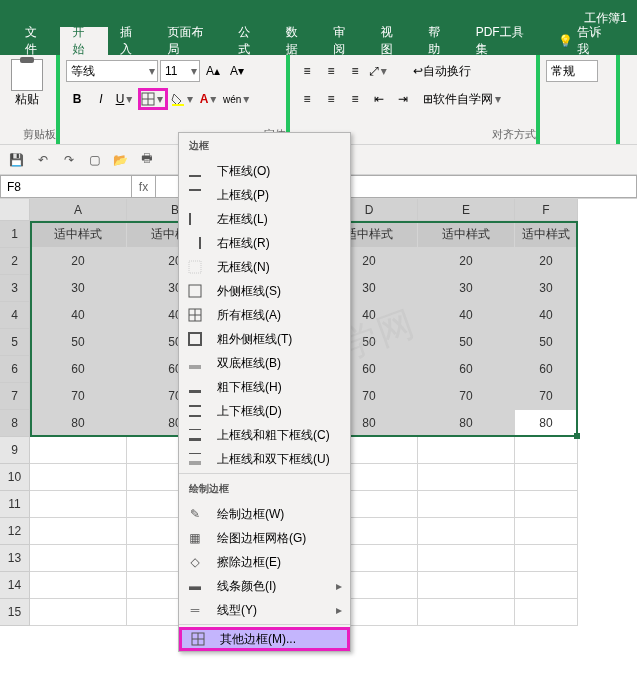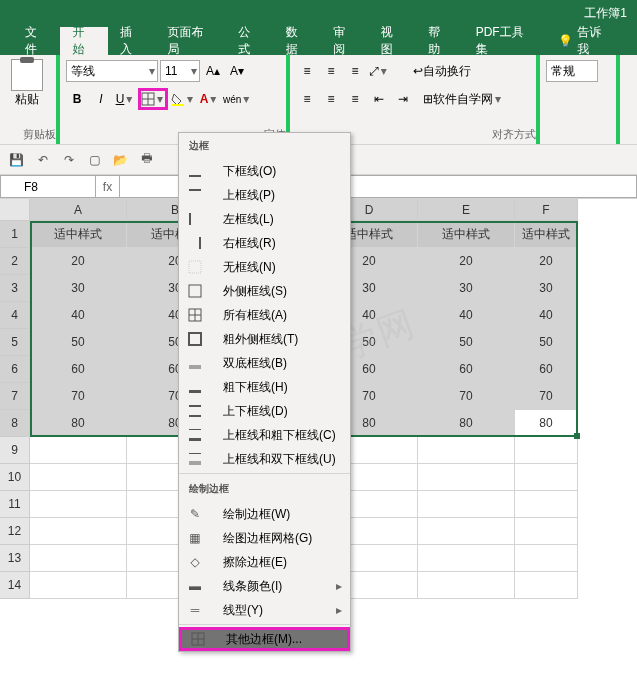--- a/index.html
+++ b/index.html
@@ -1,58 +1,58 @@
 <!DOCTYPE html>
 <html><head>
 <meta charset="utf-8">
 <style>
 *{box-sizing:border-box;margin:0;padding:0;font-family:"Microsoft YaHei",sans-serif;font-size:12px}
 body{background:#fff;width:637px;height:676px;overflow:hidden;position:relative}
-.titlebar{background:#217346;color:#fff;height:27px;display:flex;align-items:center;justify-content:flex-end;padding:0 10px}
+.titlebar{background:#217346;color:#fff;height:27px;display:flex;align-items:flex-end;justify-content:flex-end;padding:0 10px}
 .tabs{background:#217346;display:flex;height:28px;align-items:center;padding:0 13px}
 .tab{color:#fff;padding:0 12px;height:28px;display:flex;align-items:center;cursor:pointer}
 .tab.active{background:#f3f2f1;color:#217346}
 .ribbon{background:#f3f2f1;height:90px;display:flex;border-bottom:1px solid #d4d4d4}
 .rgroup{border-right:4px solid #22c55e;display:flex;flex-direction:column;padding:4px 6px 0 6px;position:relative}
 .glabel{position:absolute;bottom:2px;left:0;right:0;text-align:right;font-size:11px;color:#666}
 .rrow{display:flex;align-items:center;gap:2px;height:24px}
 .rbtn{min-width:22px;height:22px;display:flex;align-items:center;justify-content:center;cursor:pointer;border:1px solid transparent}
 .paste{display:flex;flex-direction:column;align-items:center;width:42px;height:65px;cursor:pointer}
 .paste-icon{width:32px;height:32px;background:#fff;border:1px solid #999;position:relative}
 .paste-icon::before{content:"";position:absolute;top:-3px;left:8px;width:14px;height:6px;background:#666;border-radius:2px}
 .dd{width:10px;text-align:center;color:#666}
 .fontbox{display:flex;align-items:center;border:1px solid #ababab;background:#fff;height:22px}
 .fontbox input{border:none;outline:none;padding:0 4px;font-size:12px;width:80px;height:20px}
 .fontbox .sz{width:28px}
 .hl-border{border:3px solid #e91ebf!important;position:relative;z-index:5}
 .qat{background:#f3f2f1;height:30px;display:flex;align-items:center;gap:8px;padding:0 8px;border-bottom:1px solid #d4d4d4}
 .qbtn{width:18px;height:18px;display:flex;align-items:center;justify-content:center;cursor:pointer;color:#555}
 .namebox{display:flex;height:24px;border-bottom:1px solid #d4d4d4;background:#fff}
-.namebox input{border:1px solid #ababab;width:96px;padding:0 23px;background:#fff;outline:none}
+.namebox input{border:1px solid #ababab;width:132px;padding:0 6px;background:#fff;outline:none}
 .fx{width:24px;text-align:center;border:1px solid #ababab;border-left:none;display:flex;align-items:center;justify-content:center;color:#666;}
 .sheet{position:relative;background:#fff}
 .hdrrow{display:flex}
 .corner{width:30px;height:22px;background:#e6e6e6;border-right:1px solid #ccc;border-bottom:1px solid #ccc}
 .colhdr{width:97px;height:22px;background:#e6e6e6;border-right:1px solid #ccc;border-bottom:1px solid #ccc;display:flex;align-items:center;justify-content:center;color:#333}
 .colhdr.sel{background:#d2d2d2}
 .row{display:flex}
 .rowhdr{width:30px;height:27px;background:#e6e6e6;border-right:1px solid #ccc;border-bottom:1px solid #ccc;display:flex;align-items:center;justify-content:center;color:#333}
 .rowhdr.sel{background:#d2d2d2}
 .cell{width:97px;height:27px;border-right:1px solid #d4d4d4;border-bottom:1px solid #d4d4d4;display:flex;align-items:center;justify-content:center;color:#333}
 .selrange{position:absolute;border:2px solid #217346;pointer-events:none}
 .selrange::after{content:"";position:absolute;bottom:-4px;right:-4px;width:6px;height:6px;background:#217346}
 .cell.sel{background:#d4d4d4}
 .cell.hdr{background:#c8c8c8;font-weight:400}
 .cell.c6{width:63px}
 .dropdown{position:absolute;left:178px;top:132px;width:173px;background:#f3f2f1;border:1px solid #b6b6b6;box-shadow:2px 2px 4px rgba(0,0,0,.25);z-index:100}
 .ddhdr{padding:6px 10px;font-weight:bold;color:#555;font-size:10px}
-.dditem{display:flex;align-items:center;height:24px;padding:0 8px;cursor:pointer;gap:20px}
+.dditem{display:flex;align-items:center;height:24px;padding:0 8px;cursor:pointer;gap:14px}
 .ddicon{width:16px;height:16px;display:flex;align-items:center;justify-content:center;color:#555}
 .ddsep{height:1px;background:#d4d4d4;margin:2px 0}
-.hl-item{border:3px solid #e91ebf!important;background:#737373}
+.hl-item{border:3px solid #e91ebf!important;background:#c4b5fd}
 .arrow-r{margin-left:auto;color:#666}
 svg{display:block}
 .watermark{position:absolute;left:230px;top:330px;font-size:36px;color:rgba(180,180,180,.25);transform:rotate(-20deg);pointer-events:none;z-index:50;letter-spacing:2px}
 </style>
 </head>
 <body>
 
 <div class="titlebar">
   <span>工作簿1</span>
 </div>
@@ -312,20 +312,29 @@
       </div>
       <div class="row">
         <div class="rowhdr">14</div>
         <div class="cell"></div>
         <div class="cell"></div>
         <div class="cell"></div>
         <div class="cell"></div>
         <div class="cell"></div>
         <div class="cell c6"></div>
       </div>
+      <div class="row">
+        <div class="rowhdr">15</div>
+        <div class="cell"></div>
+        <div class="cell"></div>
+        <div class="cell"></div>
+        <div class="cell"></div>
+        <div class="cell"></div>
+        <div class="cell c6"></div>
+      </div>
     </div>
   <div class="selrange" style="left:30px;top:22px;width:548px;height:216px"></div>
 </div>
 
 <div class="dropdown">
   <div class="ddhdr">边框</div>
   <div id="ddlist1">
       <div class="dditem">
         <span class="ddicon">
           <svg width="14" height="14">

